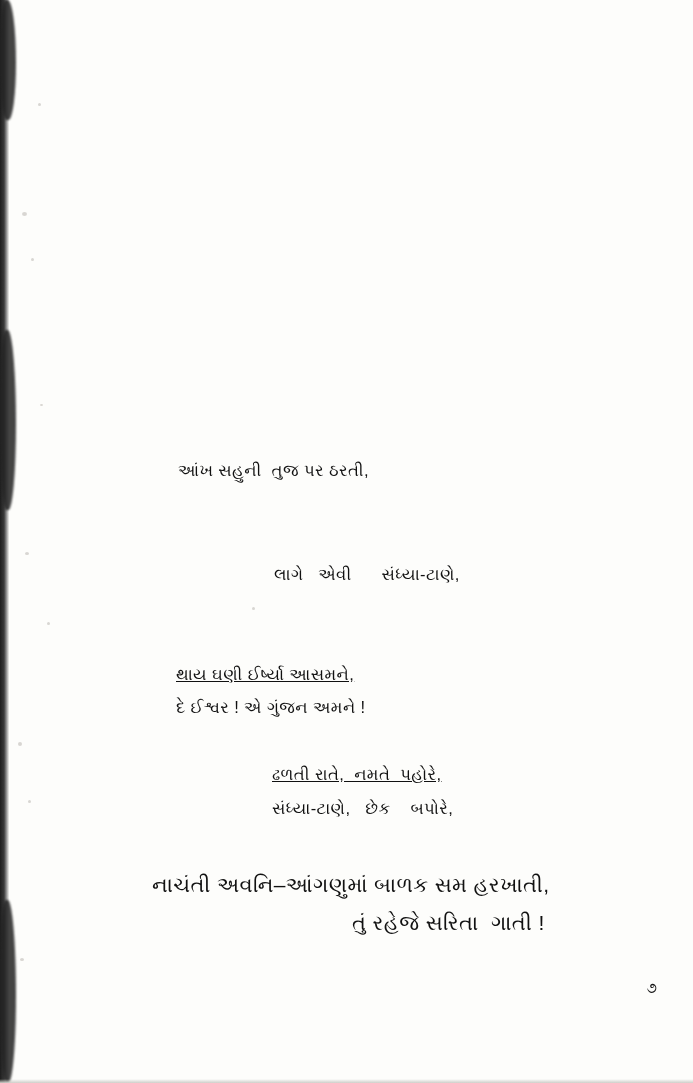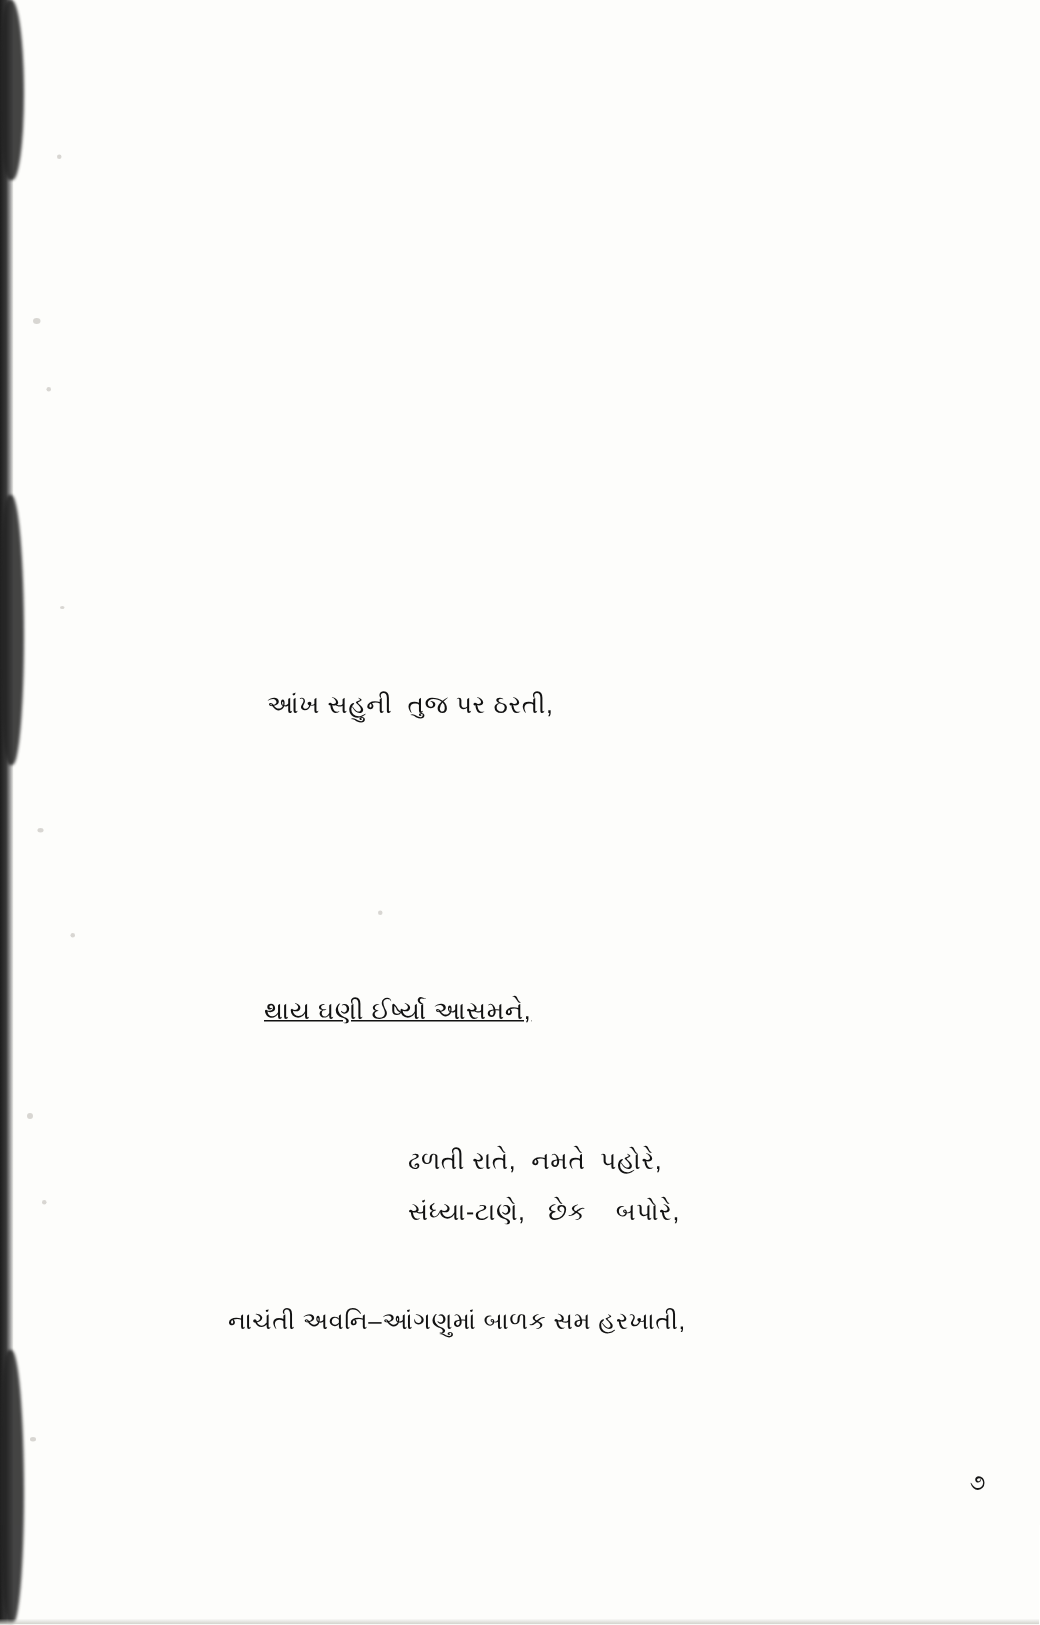--- a/index.html
+++ b/index.html
@@ -64,21 +64,21 @@
   .line {
     position: absolute;
     white-space: pre;
     color: #111111;
     font-family: "Liberation Sans", sans-serif;
     font-size: 16.5px;
     letter-spacing: .4px;
     line-height: 1.15;
     text-rendering: optimizeLegibility;
   }
-  .line.big { font-size: 16px; }
+  .line.big { font-size: 21px; }
 
   .page-number {
     position: absolute;
     right: 36px;
     bottom: 86px;
     font-size: 15px;
     color: #151515;
     font-family: "Liberation Sans", sans-serif;
   }
 </style>
@@ -101,25 +101,28 @@
   <div class="speck" style="left:47px;top:622px;width:3px;height:3px;"></div>
   <div class="speck" style="left:18px;top:742px;width:4px;height:4px;"></div>
   <div class="speck" style="left:28px;top:800px;width:3px;height:3px;"></div>
   <div class="speck" style="left:20px;top:958px;width:4px;height:3px;"></div>
   <div class="speck" style="left:252px;top:607px;width:3px;height:3px;"></div>
 
   <div class="poem">
 
     <div class="line" style="left:178px;top:461px;">આંખ સહુની  તુજ પર ઠરતી,</div>
 
+    <div class="line" style="left:274px;top:565px;">લાગે   એવી      સંધ્યા-ટાણે,</div>
 
     <div class="line" style="left:176px;top:665px;text-decoration:underline;">થાય ઘણી ઈર્ષ્યા આસમને,</div>
+    <div class="line" style="left:176px;top:698px;">દે ઈશ્વર ! એ ગુંજન અમને !</div>
 
-    <div class="line" style="left:272px;top:765px;">ઢળતી રાતે,  નમતે  પહોરે,</div>
+    <div class="line" style="left:272px;top:765px;text-decoration:underline;">ઢળતી રાતે,  નમતે  પહોરે,</div>
     <div class="line" style="left:272px;top:799px;">સંધ્યા-ટાણે,   છેક    બપોરે,</div>
 
     <div class="line big" style="left:152px;top:873px;">નાચંતી અવનિ–આંગણુમાં બાળક સમ હરખાતી,</div>
+    <div class="line big" style="left:352px;top:911px;">તું રહેજે સરિતા  ગાતી !</div>
 
   </div>
 
   <div class="page-number">૭</div>
 
 </div>
 
 </body></html>

